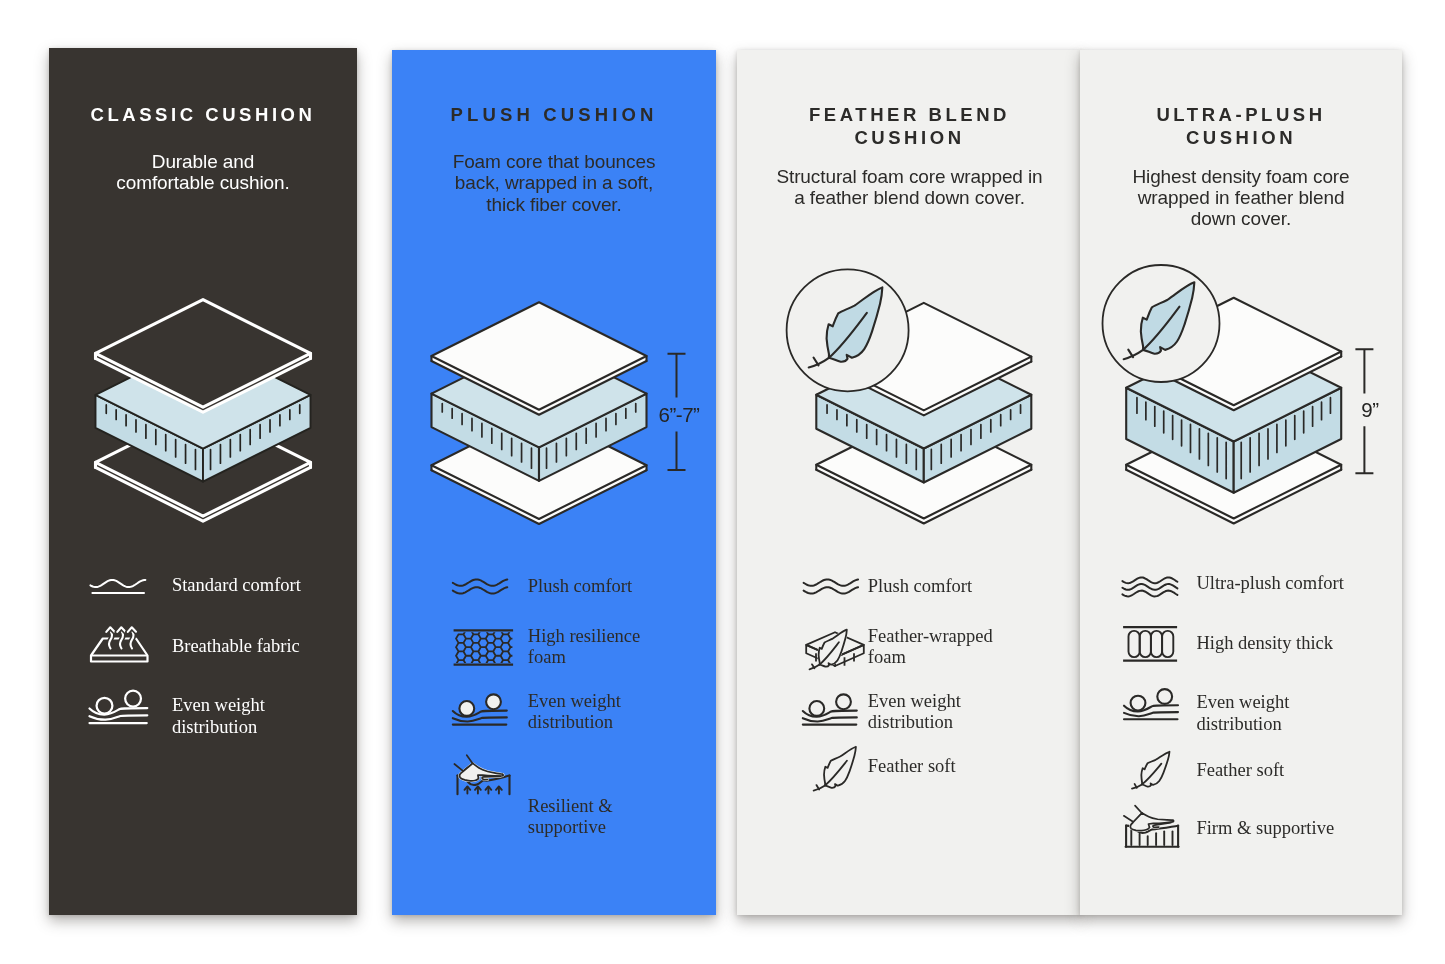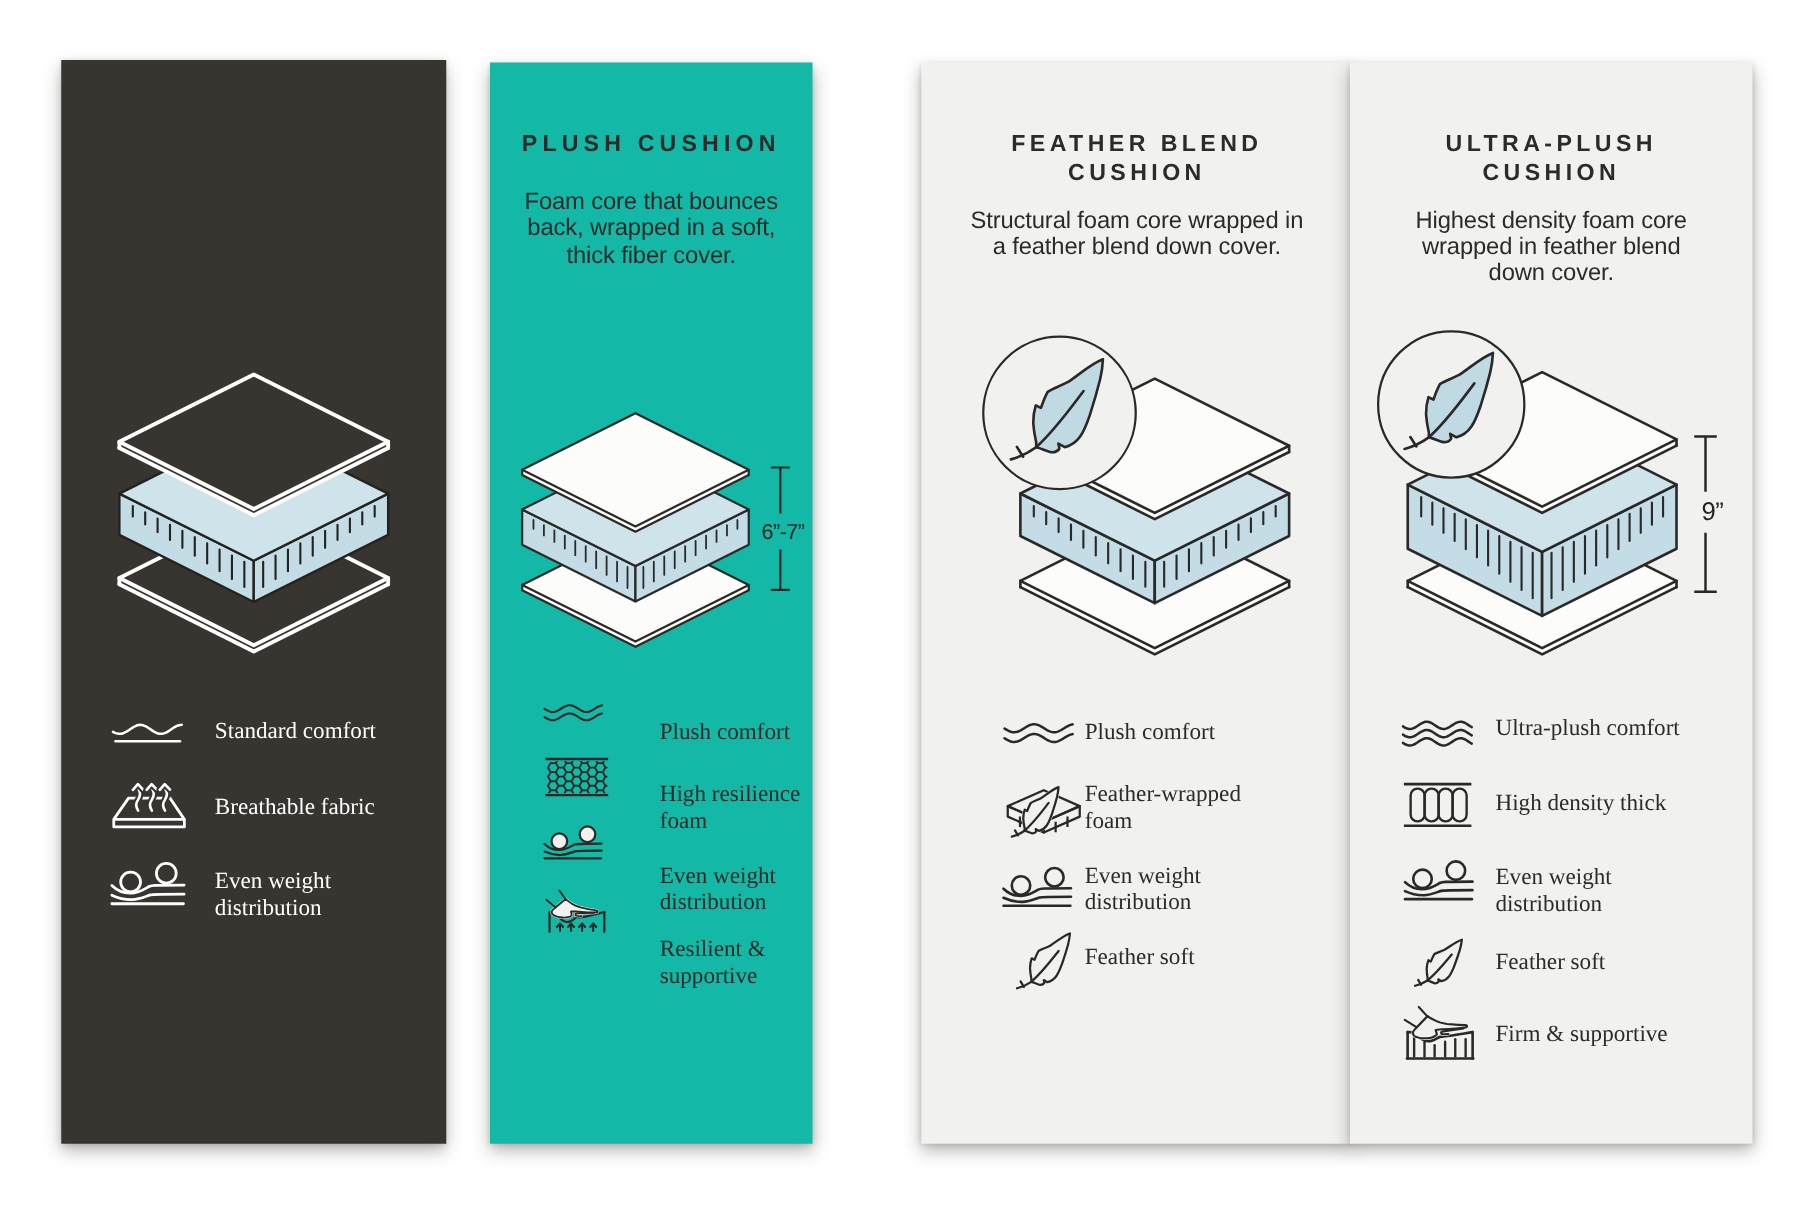--- a/index.html
+++ b/index.html
@@ -5,20 +5,22 @@
 .panel{position:absolute;box-shadow:0 6px 13px rgba(60,55,50,.38),0 1px 4px rgba(60,55,50,.18)}
 .title{position:absolute;width:100%;text-align:center;font-family:"Liberation Sans",sans-serif;
  font-weight:bold;font-size:18.5px;line-height:23px;letter-spacing:3.55px;color:#2C2B29}
 .desc{position:absolute;width:100%;text-align:center;font-family:"Liberation Sans",sans-serif;
  font-size:19px;line-height:21.2px;letter-spacing:-0.1px;color:#2C2B29}
 .rowtxt{position:absolute;font-family:Liberation Serif, serif;font-size:18.5px;line-height:21.2px;color:#2C2B29}
 .dark .title,.dark .desc,.dark .rowtxt{color:#FFFFFF}
 svg.lay{position:absolute;left:0;top:0;width:100%;height:100%}
 </style></head><body>
 <div class="panel dark" style="left:49px;top:48px;width:308px;height:867px;background:#383430">
+    <div class="title" style="top:54.84px;">CLASSIC CUSHION</div>
+    <div class="desc" style="top:103.28px">Durable and<br>comfortable cushion.</div>
     <svg class="lay" viewBox="0 0 308 867">
       <path d="M 154 360.65 L 261.5 414.4 L 261.5 419.4 L 154 473.15 L 46.5 419.4 L 46.5 414.4 Z" fill="#383430" stroke="none"></path>
       <path d="M 46.5 419.4 L 154 473.15 L 261.5 419.4" fill="none" stroke="#FFFFFF" stroke-width="3.1" stroke-linejoin="round" stroke-linecap="round"></path>
       <path d="M 46.5 414.4 v 5 M 261.5 414.4 v 5" stroke="#FFFFFF" stroke-width="3.1" stroke-linecap="round"></path>
       <path d="M 154 360.65 L 261.5 414.4 L 154 468.15 L 46.5 414.4 Z" fill="#383430" stroke="#FFFFFF" stroke-width="3.1" stroke-linejoin="round"></path>
       <path d="M 46.5 346.9 L 154 400.65 L 154 433.65 L 46.5 379.9 Z" fill="#C3DCE5" stroke="#24231f" stroke-width="1.9" stroke-linejoin="round"></path>
       <path d="M 261.5 346.9 L 154 400.65 L 154 433.65 L 261.5 379.9 Z" fill="#C3DCE5" stroke="#24231f" stroke-width="1.9" stroke-linejoin="round"></path>
       <path d="M 154 293.15 L 261.5 346.9 L 154 400.65 L 46.5 346.9 Z" fill="#CFE3EA" stroke="#24231f" stroke-width="1.9" stroke-linejoin="round"></path>
       <path d="M 57.25 356.88 v 8.4 M 250.75 356.88 v 8.4 M 67.16 361.83 v 9.69 M 240.84 361.83 v 9.69 M 77.08 366.79 v 10.98 M 230.92 366.79 v 10.98 M 86.99 371.75 v 12.27 M 221.01 371.75 v 12.27 M 96.91 376.7 v 13.56 M 211.09 376.7 v 13.56 M 106.82 381.66 v 14.86 M 201.18 381.66 v 14.86 M 116.73 386.62 v 16.15 M 191.27 386.62 v 16.15 M 126.65 391.57 v 17.44 M 181.35 391.57 v 17.44 M 136.56 396.53 v 18.73 M 171.44 396.53 v 18.73 M 146.47 401.49 v 20.02 M 161.53 401.49 v 20.02" stroke="#24231f" stroke-width="1.7" stroke-linecap="round" fill="none"></path>
       <path d="M 154 251.65 L 261.5 305.4 L 261.5 310.4 L 154 364.15 L 46.5 310.4 L 46.5 305.4 Z" fill="#383430" stroke="none"></path>
@@ -46,21 +48,21 @@
         <path d="M 40.5 666.5 C 46.5 669.3, 50.5 669.9, 55.5 669.8 C 61.5 669.7, 65.5 667.5, 69.3 666.3 C 71 665.8, 72 665.7, 94.5 665.7" fill="none" stroke="#FFFFFF" stroke-width="2.1" stroke-linecap="round"></path>
         <path d="M 40.5 672.9 H 94" fill="none" stroke="#FFFFFF" stroke-width="2.1" stroke-linecap="round"></path>
         <circle cx="54.5" cy="656.7" r="7.4" fill="#383430" stroke="#FFFFFF" stroke-width="2.1"></circle>
         <circle cx="81.2" cy="650.1" r="7.4" fill="#383430" stroke="#FFFFFF" stroke-width="2.1"></circle>
       </g>
     </svg>
     <div class="rowtxt" style="left:122.9px;top:527.14px">Standard comfort</div>
     <div class="rowtxt" style="left:122.9px;top:588.34px">Breathable fabric</div>
     <div class="rowtxt" style="left:122.9px;top:647.44px">Even weight<br>distribution</div>
   </div>
-<div class="panel" style="left:392px;top:50px;width:258px;height:865px;background:#14b8a6">
+<div class="panel" style="left:392px;top:50px;width:324px;height:865px;background:#3b82f6">
     <div class="title" style="top:52.84px;letter-spacing:4.15px;">PLUSH CUSHION</div>
     <div class="desc" style="top:101.28px">Foam core that bounces<br>back, wrapped in a soft,<br>thick fiber cover.</div>
     <svg class="lay" viewBox="0 0 306 865">
       <path d="M 138 361.45 L 245.5 415.2 L 245.5 420.2 L 138 473.95 L 30.5 420.2 L 30.5 415.2 Z" fill="#FCFCFB" stroke="none"></path>
       <path d="M 30.5 420.2 L 138 473.95 L 245.5 420.2" fill="none" stroke="#2A2927" stroke-width="2.1" stroke-linejoin="round" stroke-linecap="round"></path>
       <path d="M 30.5 415.2 v 5 M 245.5 415.2 v 5" stroke="#2A2927" stroke-width="2.1" stroke-linecap="round"></path>
       <path d="M 138 361.45 L 245.5 415.2 L 138 468.95 L 30.5 415.2 Z" fill="#FCFCFB" stroke="#2A2927" stroke-width="2.1" stroke-linejoin="round"></path>
       <path d="M 30.5 343.6 L 138 397.35 L 138 430.85 L 30.5 377.1 Z" fill="#C3DCE5" stroke="#2A2927" stroke-width="2.1" stroke-linejoin="round"></path>
       <path d="M 245.5 343.6 L 138 397.35 L 138 430.85 L 245.5 377.1 Z" fill="#C3DCE5" stroke="#2A2927" stroke-width="2.1" stroke-linejoin="round"></path>
       <path d="M 138 289.85 L 245.5 343.6 L 138 397.35 L 30.5 343.6 Z" fill="#CFE3EA" stroke="#2A2927" stroke-width="2.1" stroke-linejoin="round"></path>
@@ -104,21 +106,21 @@
       <path d="M 76.9 743.5 V 737.4" stroke="#2A2927" stroke-width="1.9" stroke-linecap="round" fill="none"></path>
       <path d="M 74 739.8 L 76.9 736.4 L 79.8 739.8" fill="none" stroke="#2A2927" stroke-width="1.9" stroke-linejoin="round" stroke-linecap="round"></path>
       <path d="M 87.4 743.5 V 737.4" stroke="#2A2927" stroke-width="1.9" stroke-linecap="round" fill="none"></path>
       <path d="M 84.5 739.8 L 87.4 736.4 L 90.3 739.8" fill="none" stroke="#2A2927" stroke-width="1.9" stroke-linejoin="round" stroke-linecap="round"></path>
       <path d="M 97.9 743.5 V 737.4" stroke="#2A2927" stroke-width="1.9" stroke-linecap="round" fill="none"></path>
       <path d="M 95 739.8 L 97.9 736.4 L 100.8 739.8" fill="none" stroke="#2A2927" stroke-width="1.9" stroke-linejoin="round" stroke-linecap="round"></path>
     </svg>
     <div class="rowtxt" style="left:135.8px;top:525.64px">Plush comfort</div>
     <div class="rowtxt" style="left:135.8px;top:576.04px">High resilience<br>foam</div>
     <div class="rowtxt" style="left:135.8px;top:640.94px">Even weight<br>distribution</div>
-    <div class="rowtxt" style="left:135.8px;top:700px">Resilient &amp;<br>supportive</div>
+    <div class="rowtxt" style="left:135.8px;top:746px">Resilient &amp;<br>supportive</div>
   </div>
 <div class="panel" style="left:737px;top:50px;width:345px;height:865px;background:#F1F1EF">
     <div class="title" style="top:52.84px;">FEATHER BLEND<br>CUSHION</div>
     <div class="desc" style="top:115.58px">Structural foam core wrapped in<br>a feather blend down cover.</div>
     <svg class="lay" viewBox="0 0 307 865">
       <path d="M 167.8 360.95 L 275.3 414.7 L 275.3 419.7 L 167.8 473.45 L 60.3 419.7 L 60.3 414.7 Z" fill="#FCFCFB" stroke="none"></path>
       <path d="M 60.3 419.7 L 167.8 473.45 L 275.3 419.7" fill="none" stroke="#2A2927" stroke-width="2.1" stroke-linejoin="round" stroke-linecap="round"></path>
       <path d="M 60.3 414.7 v 5 M 275.3 414.7 v 5" stroke="#2A2927" stroke-width="2.1" stroke-linecap="round"></path>
       <path d="M 167.8 360.95 L 275.3 414.7 L 167.8 468.45 L 60.3 414.7 Z" fill="#FCFCFB" stroke="#2A2927" stroke-width="2.1" stroke-linejoin="round"></path>
       <path d="M 60.3 344.8 L 167.8 398.55 L 167.8 432.55 L 60.3 378.8 Z" fill="#C3DCE5" stroke="#2A2927" stroke-width="2.1" stroke-linejoin="round"></path>

